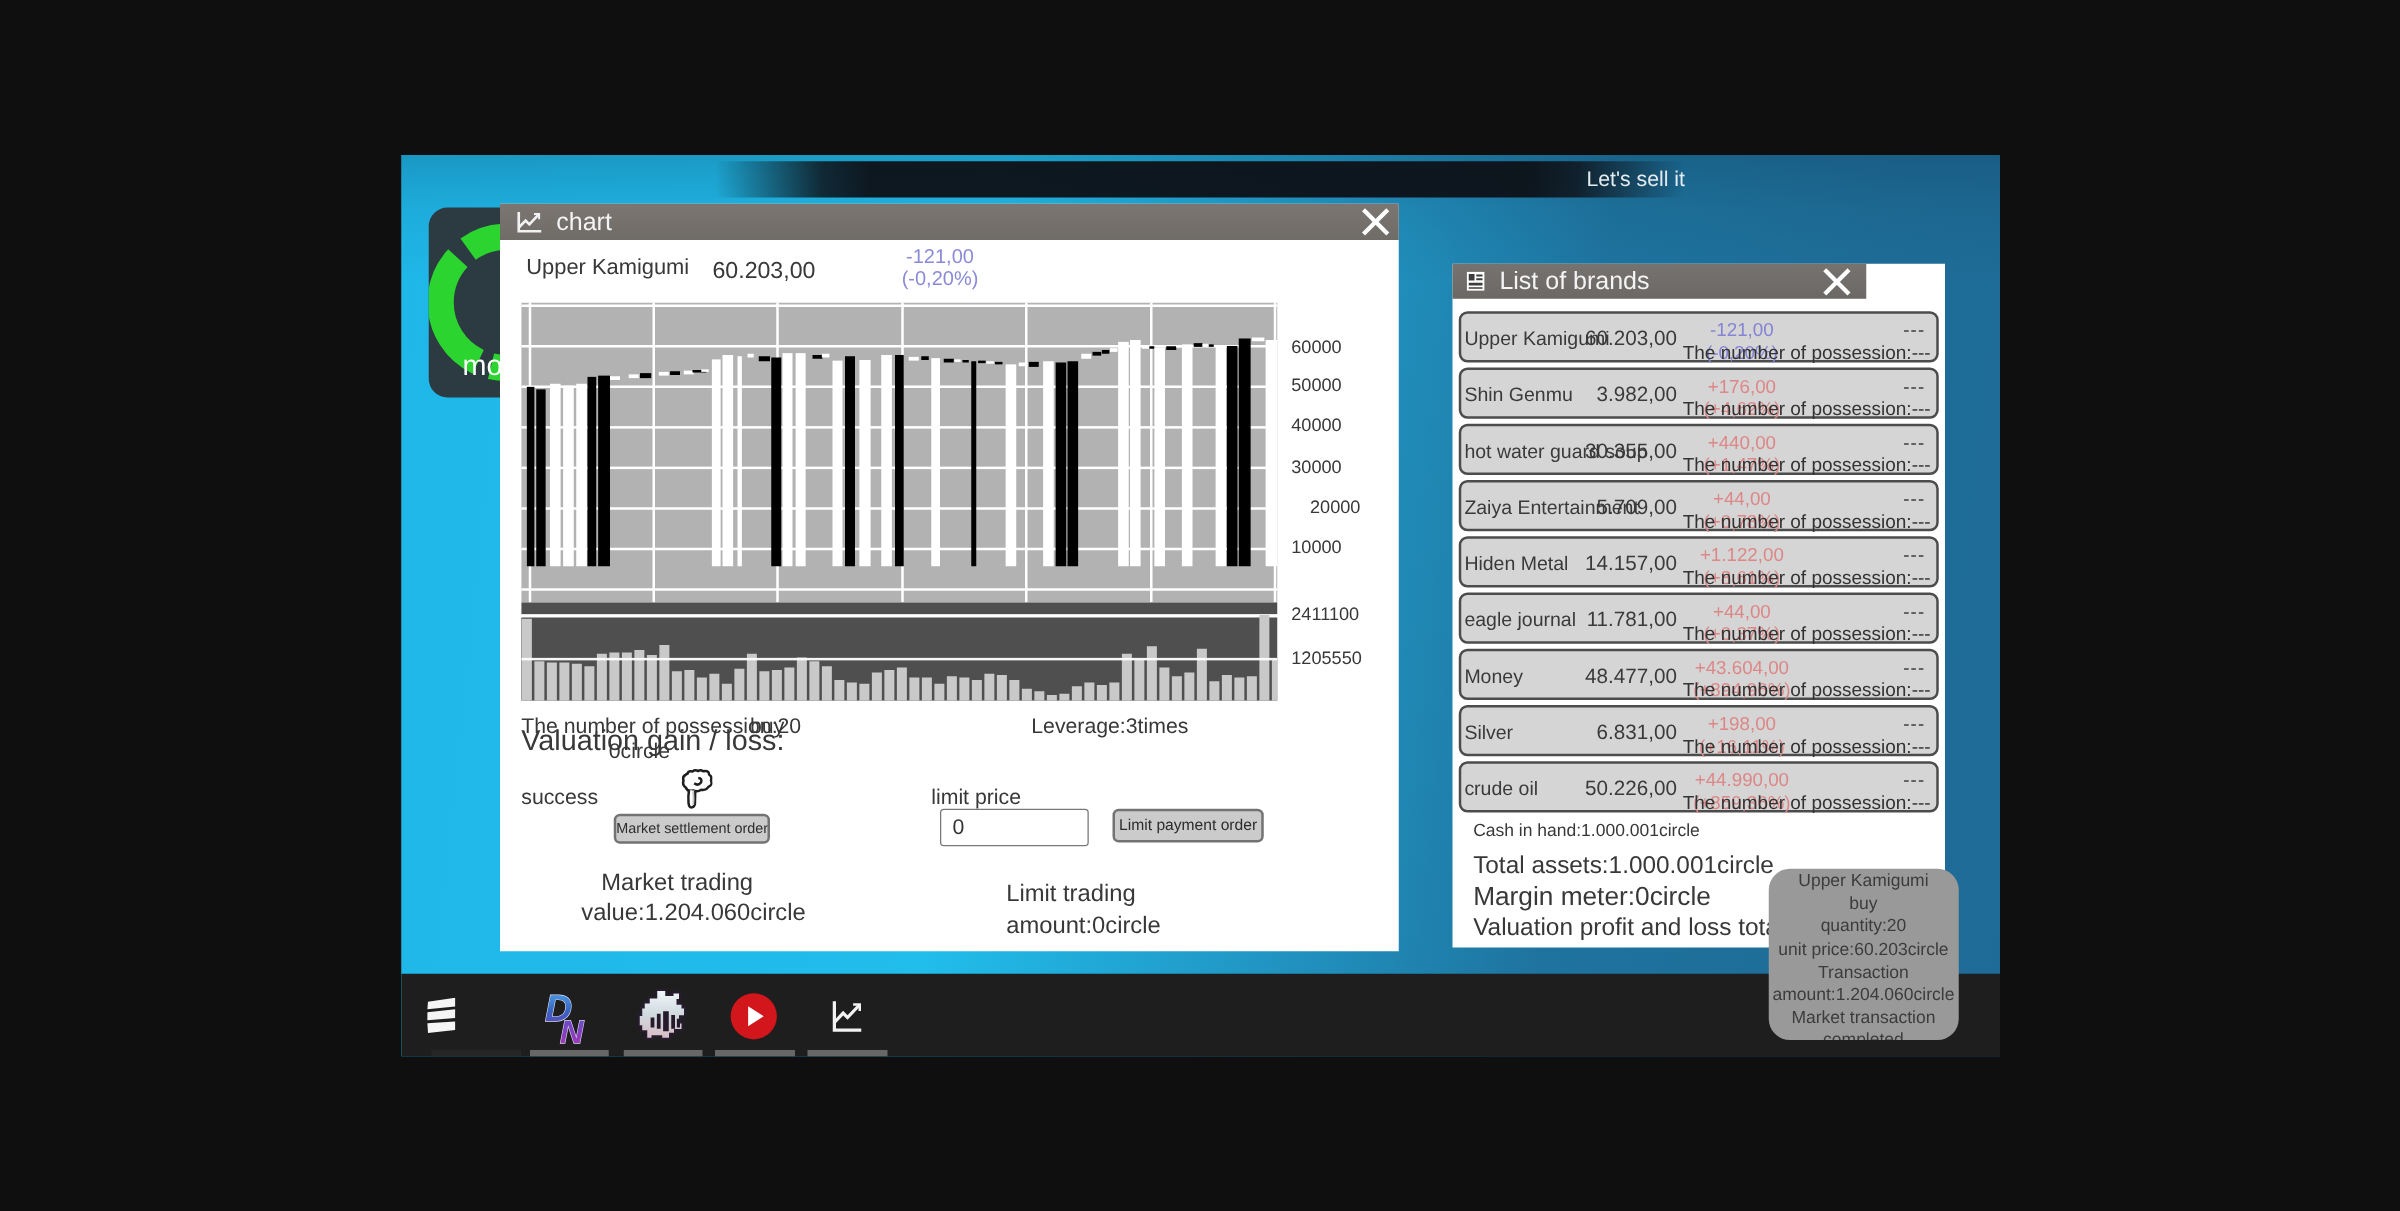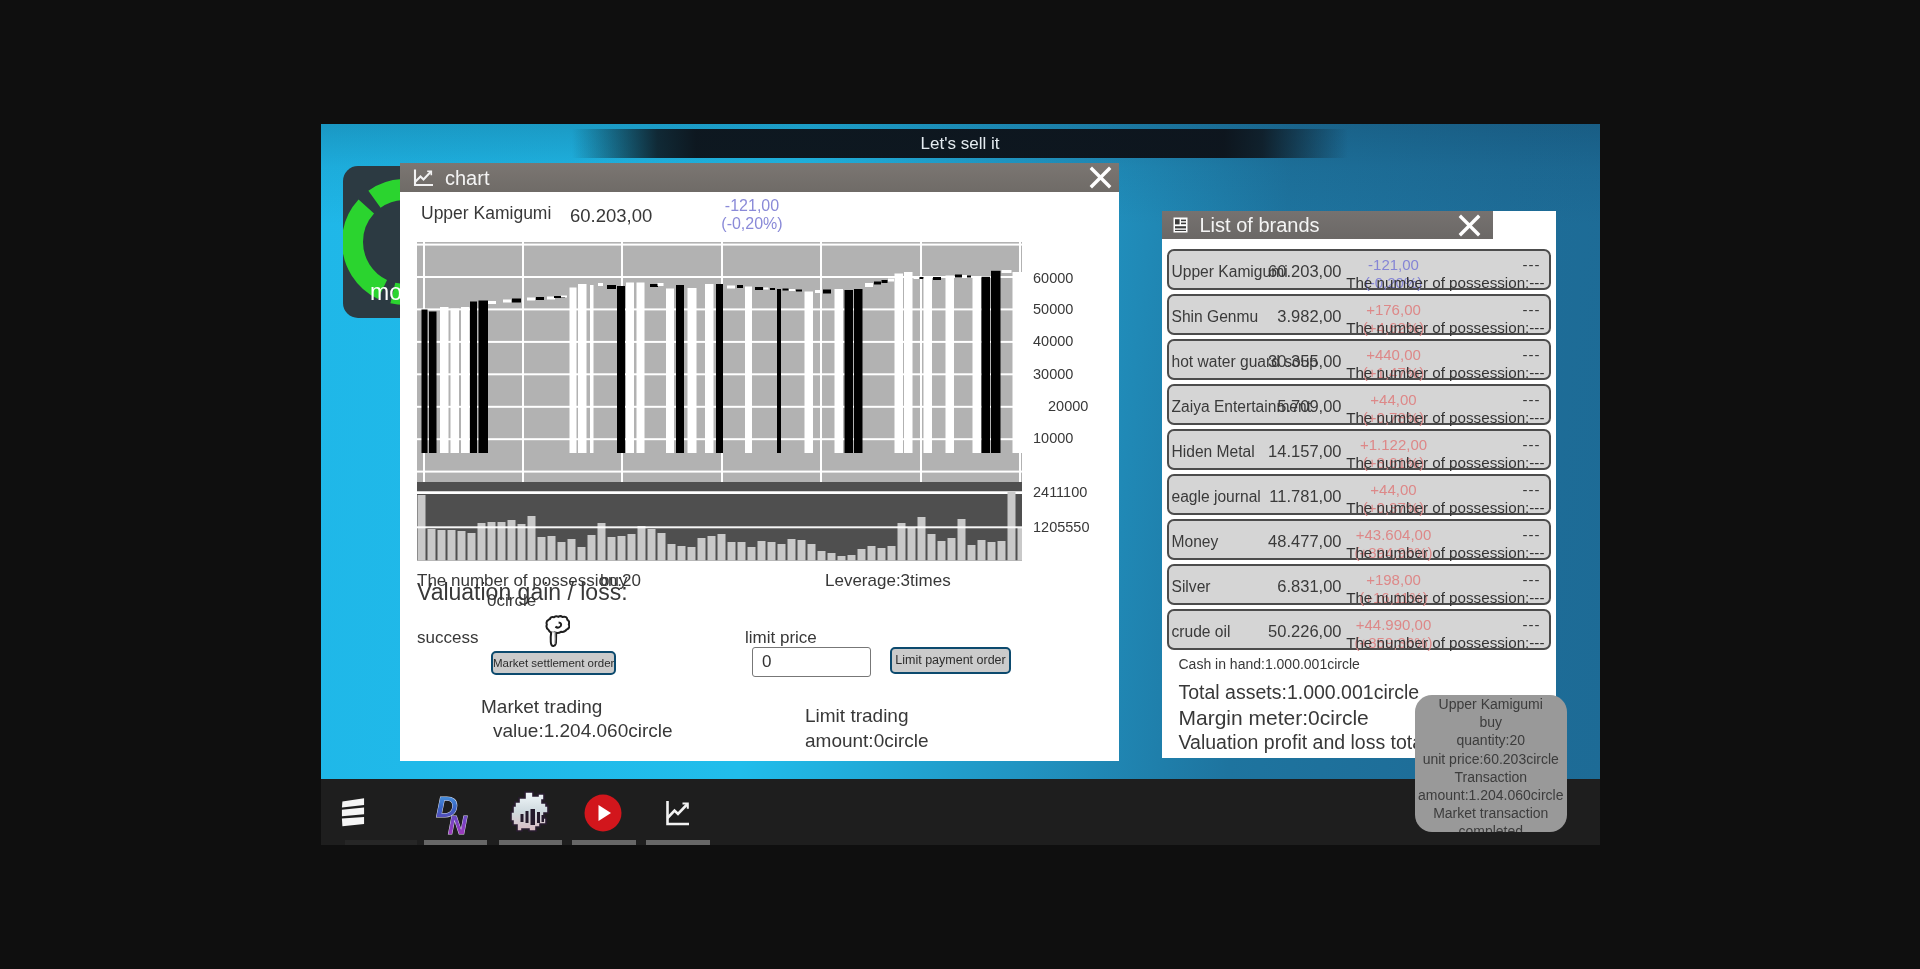--- a/index.html
+++ b/index.html
@@ -1,40 +1,40 @@
 <!DOCTYPE html>
 <html><head><meta charset="utf-8"><style>
 *{margin:0;padding:0;box-sizing:border-box}
 body{width:1920px;height:969px;background:#0f0f0f;font-family:"Liberation Sans",sans-serif;position:relative;overflow:hidden}
 #screen{position:absolute;left:321px;top:124px;width:1279px;height:721px;overflow:hidden;
 background:linear-gradient(180deg,rgba(8,40,66,0.22) 0%,rgba(8,40,66,0.08) 6%,rgba(8,40,66,0) 14%),linear-gradient(96deg,#1fb7e8 0%,#21bdeb 36%,#2193c1 57%,#1e749f 72%,#1e6d98 88%,#1d6b96 100%)}
 .t{position:absolute;white-space:nowrap;color:#383838;line-height:1.15}
 #topbar{position:absolute;left:251px;top:5px;width:776px;height:29px;
 background:linear-gradient(90deg,rgba(12,18,25,0) 0%,rgba(14,20,27,0.85) 11%,rgba(13,18,25,0.96) 16%,rgba(13,18,25,0.96) 84%,rgba(14,20,27,0.85) 89%,rgba(12,18,25,0) 100%);
-color:#e4ebf0;font-size:17px;text-align:center;line-height:29px}
+color:#e4ebf0;font-size:17px;text-align:right;line-height:29px}
 #widget{position:absolute;left:22px;top:42px;width:160px;height:152px;background:#2c3a42;border-radius:15px}
 #widget .mo{position:absolute;left:27px;top:113px;color:#fff;font-size:23px}
 #chartwin{position:absolute;left:79px;top:39px;width:719px;height:598px;background:#fff}
 #chartwin .hdr{position:absolute;left:0;top:0;width:719px;height:29px;background:linear-gradient(180deg,#7b7672,#6f6b67)}
 #listwin .hdr{position:absolute;left:0;top:0;width:331px;height:28.5px;background:linear-gradient(180deg,#767270,#6b6866)}
 .wtitle{position:absolute;color:#f4f4f4;font-size:20px;white-space:nowrap}
 #listwin{position:absolute;left:840.5px;top:86.5px;width:394px;height:547.5px;background:#fff}
 .row{position:absolute;left:5px;width:384px;height:41px;background:#d5d5d5;border:2px solid #4c4c4c;border-radius:7px}
 .rname{position:absolute;left:3px;top:12.5px;font-size:15.6px;color:#3a3a3a;white-space:nowrap}
 .rprice{position:absolute;left:0;top:11.5px;width:173px;text-align:right;font-size:16.5px;color:#3a3a3a}
 .rchg{position:absolute;left:150px;top:5px;width:150px;text-align:center;font-size:15px}
 .rpct{position:absolute;left:150px;top:23px;width:150px;text-align:center;font-size:15px}
 .pos{color:#dd8888}
 .neg{color:#8585d5}
 .rdash{position:absolute;right:8px;top:5px;font-size:15px;color:#3a3a3a;letter-spacing:1px}
 .rposs{position:absolute;right:4px;top:23.5px;font-size:15.2px;color:#333}
 #tooltip{position:absolute;left:1093.5px;top:571px;width:152.5px;height:137px;background:#999999;border-radius:17px;overflow:hidden;
 color:#3c3c3c;font-size:14px;text-align:center;line-height:18.2px;padding-top:0}
 #taskbar{position:absolute;left:0;top:655px;width:1279px;height:66px;background:#1e1e1e}
-.btn{position:absolute;background:#cbcbcb;border:2px solid #0c4a6e;border-radius:5px;color:#2c2c2c;text-align:center;white-space:nowrap;overflow:hidden}
+.btn{position:absolute;background:#cbcbcb;border:2px solid #737373;border-radius:5px;color:#2c2c2c;text-align:center;white-space:nowrap;overflow:hidden}
 .lbar{position:absolute;top:716px;height:5.5px;background:#676767}
 </style></head><body>
 <div id="screen">
   <div id="topbar">Let's sell it</div>
   <div id="widget">
       <svg style="position:absolute;left:0;top:0" width="160" height="152" viewBox="0 0 160 152">
         <circle cx="62" cy="76" r="52.5" fill="none" stroke="#2bd42f" stroke-width="21" stroke-dasharray="40.8 10.9 57.2 10.9 57.2 10.9 98 10.9 29.9 0" transform="rotate(-90 62 76)"></circle>
       </svg>
       <span class="mo">money</span>
     </div>
@@ -227,21 +227,21 @@
           <path d="M5 4 Q5.5 1.6 9 2.2 Q11 0.6 13.5 1.8 Q15.5 0.4 17.5 2 Q22 1 22.3 4.6 Q25 6.4 23.8 9.4 Q25.4 13 21.6 14.6 Q20 17.4 16 16.8 Q13 18.8 9.6 17.4 Q5 18.6 3.6 15 Q0.6 13 1.8 9.6 Q0.8 6 3.4 5 Q4 4.2 5 4 Z" fill="#fff" stroke="#1e1e1e" stroke-width="2"></path>
           <path d="M13.6 7.4 Q17 7.6 15.8 11 Q13.4 14 10.4 11.6" fill="none" stroke="#1e1e1e" stroke-width="2"></path>
           <path d="M6.2 17 Q5.4 22.4 5.8 27 Q6 31.4 8.7 30.9 Q11.3 30.3 11 25.6 L11.2 17.6" fill="#fff" stroke="#1e1e1e" stroke-width="2"></path>
           <path d="M9.6 18 Q10.2 24 9.6 29" stroke="#c2c2c2" stroke-width="1.4" fill="none"></path>
         </svg></span>
     <div class="btn" style="left:91px;top:488px;width:125px;height:24px;font-size:11.5px;line-height:20px">Market settlement order</div>
     <span class="t" style="left:345px;top:465px;font-size:17px">limit price</span>
     <div style="position:absolute;left:352px;top:484px;width:119px;height:30px;background:#fff;border:1.5px solid #777;border-radius:3px;font-size:17px;color:#333;line-height:27px;padding-left:9px">0</div>
     <div class="btn" style="left:490px;top:484px;width:121px;height:27px;font-size:12.5px;line-height:23px">Limit payment order</div>
     <span class="t" style="left:81px;top:533px;font-size:19px">Market trading</span>
-    <span class="t" style="left:93px;top:557px;font-size:19px">value:1.204.060circle</span>
+    <span class="t" style="left:65px;top:557px;font-size:19px">value:1.204.060circle</span>
     <span class="t" style="left:405px;top:542px;font-size:19px">Limit trading</span>
     <span class="t" style="left:405px;top:567px;font-size:19px">amount:0circle</span>
   </div>
 
   <div id="listwin">
     <div class="hdr">
       <span style="position:absolute;left:11px;top:6px"><svg width="15" height="16" viewBox="0 0 15 16">
             <rect x="0.5" y="0.5" width="14" height="15" fill="#fff"></rect>
             <rect x="2" y="2.2" width="4.6" height="5.2" fill="#3c3c3c"></rect>
             <rect x="8" y="2.6" width="5" height="1.6" fill="#3c3c3c"></rect>

